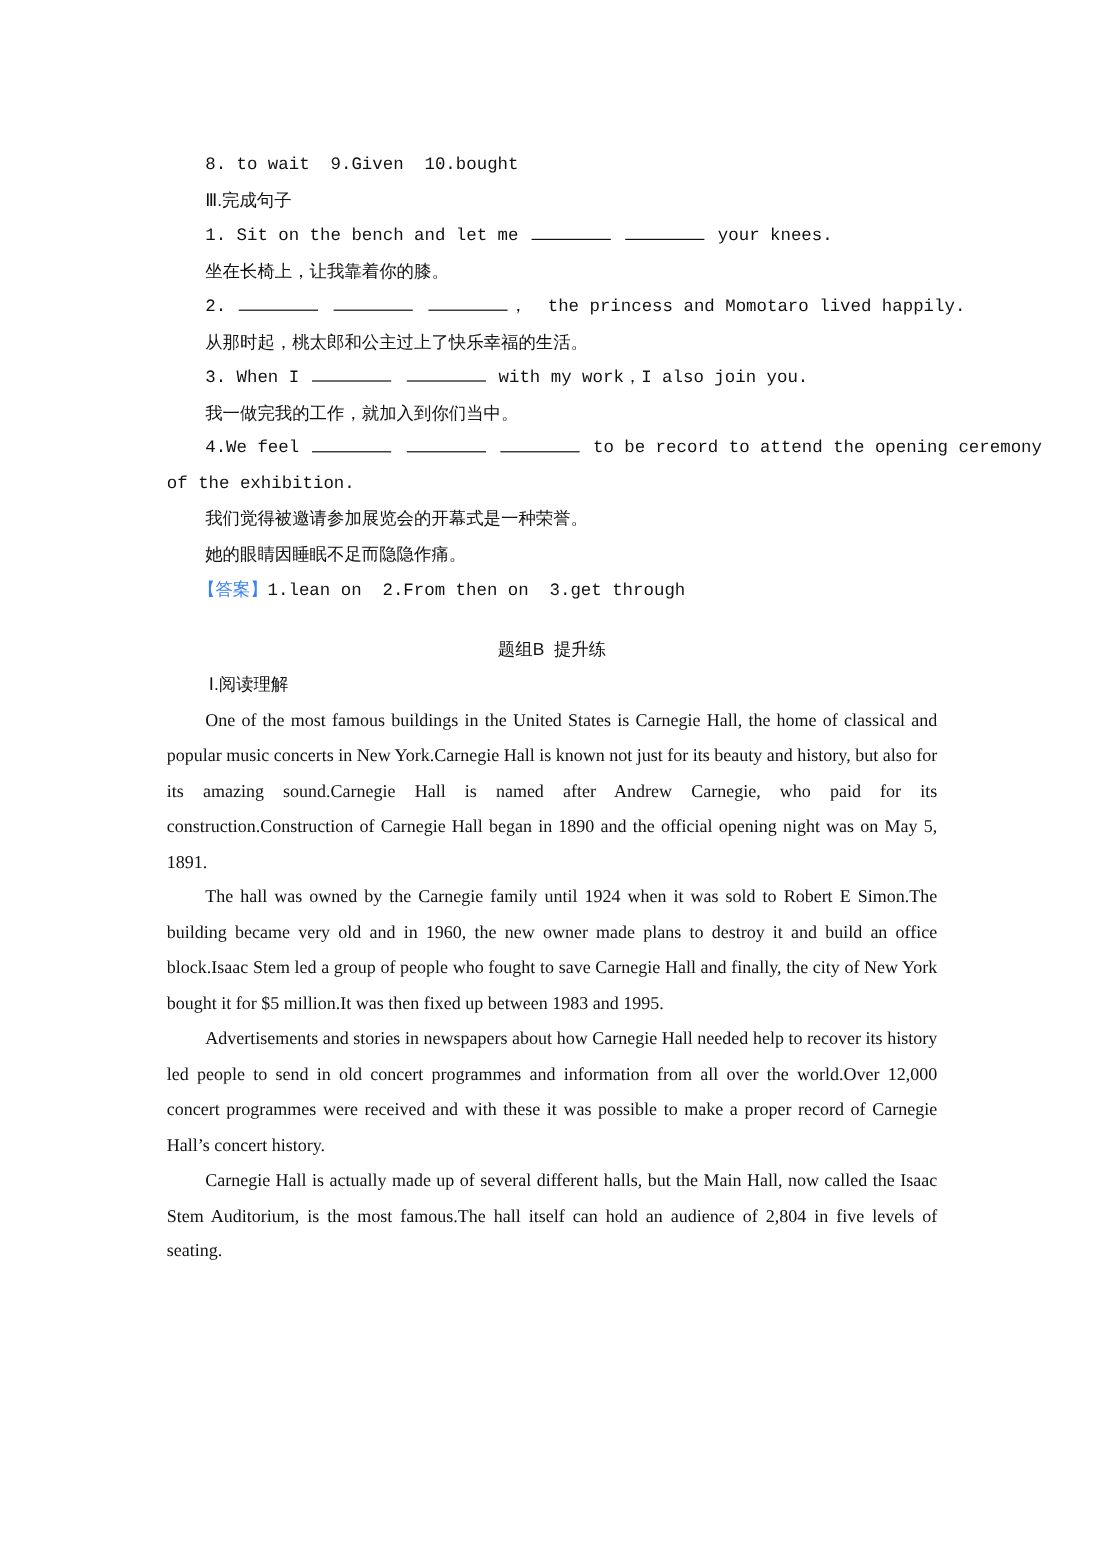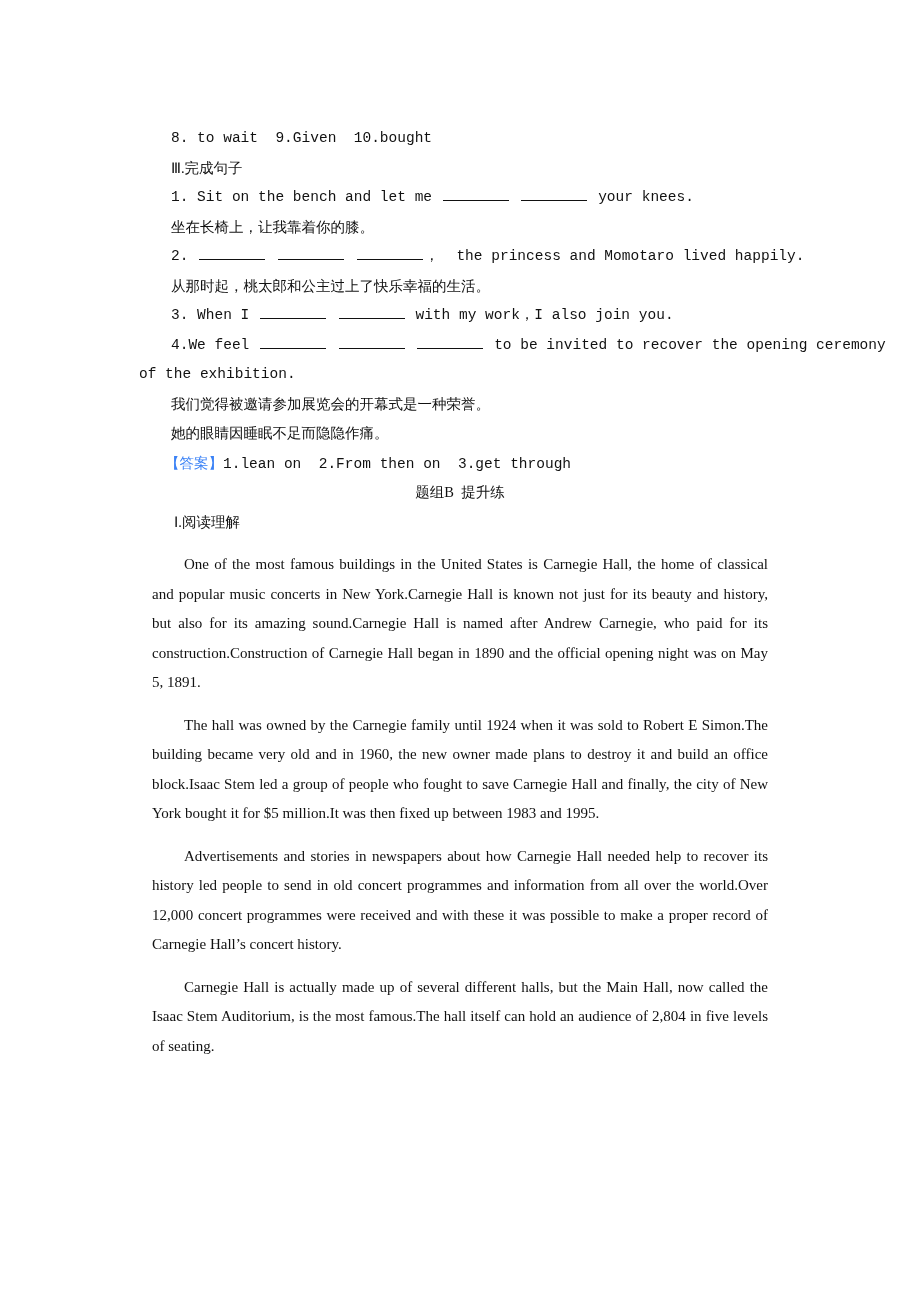--- a/index.html
+++ b/index.html
@@ -22,62 +22,63 @@
       width: 642px;
     }
     .line {
       font-size: 14.5px;
       line-height: 29.5px;
       height: 29.5px;
       white-space: pre;
       letter-spacing: 0px;
     }
     .indent { padding-left: 32px; }
-    .center { text-align: center; }
+    .center { text-align: center; margin-top: 20px; }
     .blank {
       display: inline-block;
       width: 66px;
       border-bottom: 1px solid #111;
       height: 14px;
       vertical-align: baseline;
       margin: 0 2px;
     }
     .red { color: #3b82f6; }
     .para {
       font-family: "Liberation Serif", "DejaVu Serif", serif;
       font-size: 15px;
       line-height: 29.5px;
       text-align: justify;
       text-align-last: left;
-      margin: 13px;
+      margin: 0;
     }
     .para .first { padding-left: 32px; }
     .cn {
-      font-family: Liberation Serif, serif;
+      font-family: Liberation Sans, sans-serif;
       font-size: 14.5px;
     }
   </style>
 </head>
 <body>
 
 <div class="page">
 
   <div class="line indent">8. to wait  9.Given  10.bought</div>
 
   <div class="line indent cn">Ⅲ.完成句子</div>
 
   <div class="line indent"><span>1.</span> <span>Sit on the bench and let me</span> <span class="blank"></span> <span class="blank"></span> <span>your knees.</span></div>
   <div class="line indent cn">坐在长椅上，让我靠着你的膝。</div>
 
   <div class="line indent"><span>2.</span> <span class="blank"></span> <span class="blank"></span> <span class="blank"></span><span>，  the princess and Momotaro lived happily.</span></div>
   <div class="line indent cn">从那时起，桃太郎和公主过上了快乐幸福的生活。</div>
 
   <div class="line indent"><span>3.</span> <span>When I</span> <span class="blank"></span> <span class="blank"></span> <span>with my work，I also join you.</span></div>
+  <div class="line indent cn">我一做完我的工作，就加入到你们当中。</div>
 
-  <div class="line indent"><span>4.</span><span>We feel</span> <span class="blank"></span> <span class="blank"></span> <span class="blank"></span> <span>to be invited to recover the opening ceremony</span></div>
+  <div class="line indent"><span>4.</span><span>We feel</span> <span class="blank"></span> <span class="blank"></span> <span class="blank"></span> <span>to be record to attend the opening ceremony</span></div>
   <div class="line">of the exhibition.</div>
   <div class="line indent cn">我们觉得被邀请参加展览会的开幕式是一种荣誉。</div>
 
   <div class="line indent cn">她的眼睛因睡眠不足而隐隐作痛。</div>
 
   <div class="line" style="padding-left:26px"><span class="red cn">【答案】</span><span>1.lean on  2.From then on  3.get through</span></div>
 
   <div class="line center cn">题组B  提升练</div>
   <div class="line cn" style="padding-left:35px">Ⅰ.阅读理解</div>
 

